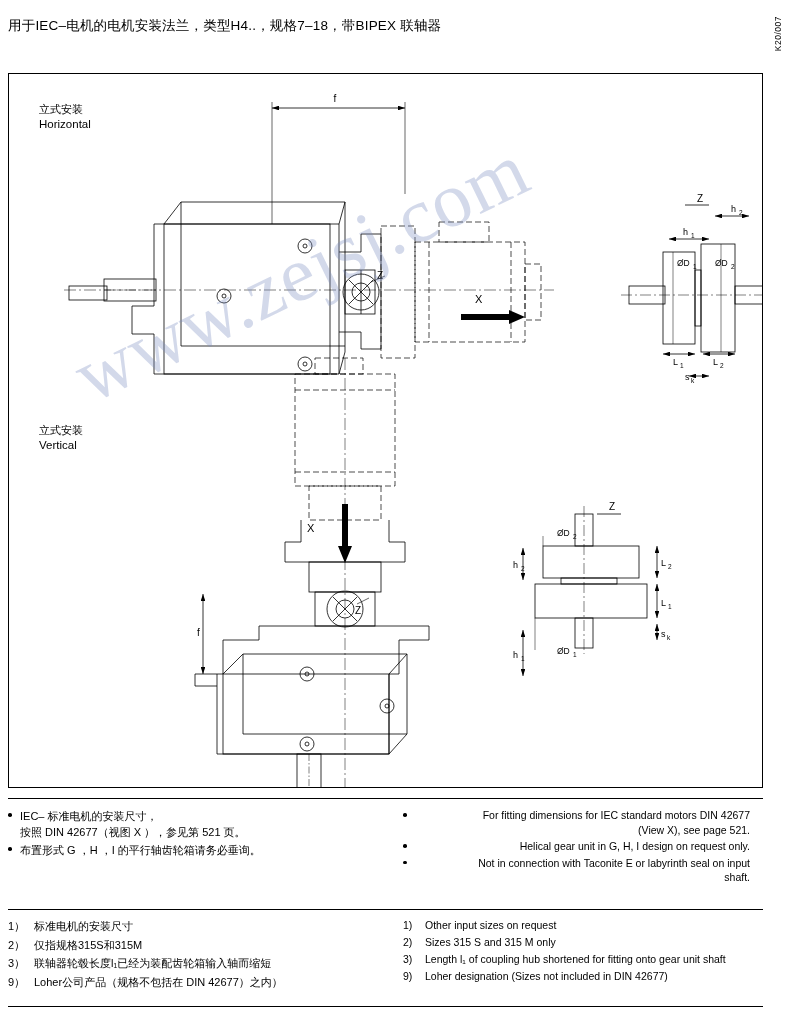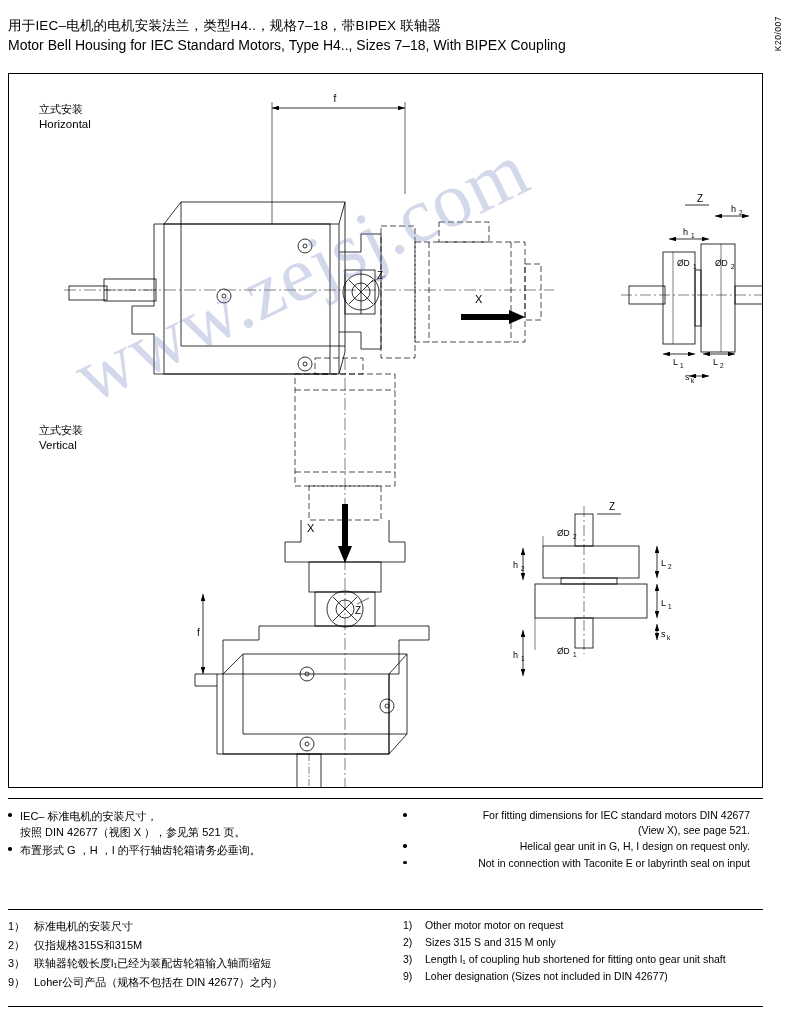--- a/index.html
+++ b/index.html
@@ -162,21 +162,20 @@
     letter-spacing: 1px;
   }
 </style>
 </head>
 <body>
 
 <div class="page">
 
   <div class="header">
     <div class="title-cn">用于IEC–电机的电机安装法兰，类型H4..，规格7–18，带BIPEX 联轴器</div>
-    <div class="title-en">Motor Bell Housing for IEC Standard Motors, Type H4.., Sizes 7–18, With BIPEX Coupling</div>
   </div>
   <div class="side-code">K20/007</div>
 
   <div class="frame">
 
     <div class="label-block" style="left:30px; top:28px;">
       <div class="cn">立式安装</div>
       <div class="en">Horizontal</div>
     </div>
 
@@ -408,20 +407,21 @@
         <span class="txt">
           <span class="line">Helical gear unit in G, H, I design on request only.</span>
         </span>
       </div>
       <div class="note">
         <span class="bullet">
             <i></i>
           </span>
         <span class="txt">
           <span class="line">Not in connection with Taconite E or labyrinth seal on input</span>
+          <span class="line">shaft.</span>
         </span>
       </div>
     </div>
   </div>
 
   <div class="footnotes">
     <div class="footnotes-col left">
       <div class="fn fn-cn">
         <span class="marker">1）</span>
         <span class="body">标准电机的安装尺寸</span>
@@ -436,21 +436,21 @@
       </div>
       <div class="fn fn-cn">
         <span class="marker">9）</span>
         <span class="body">Loher公司产品（规格不包括在 DIN 42677）之内）</span>
       </div>
     </div>
 
     <div class="footnotes-col right">
       <div class="fn">
         <span class="marker">1)</span>
-        <span class="body">Other motor motor on request</span>
+        <span class="body">Other input sizes on request</span>
       </div>
       <div class="fn">
         <span class="marker">2)</span>
         <span class="body">Sizes 315 S and 315 M only</span>
       </div>
       <div class="fn">
         <span class="marker">3)</span>
         <span class="body">Length l₁ of coupling hub shortened for fitting onto gear unit shaft</span>
       </div>
       <div class="fn">

